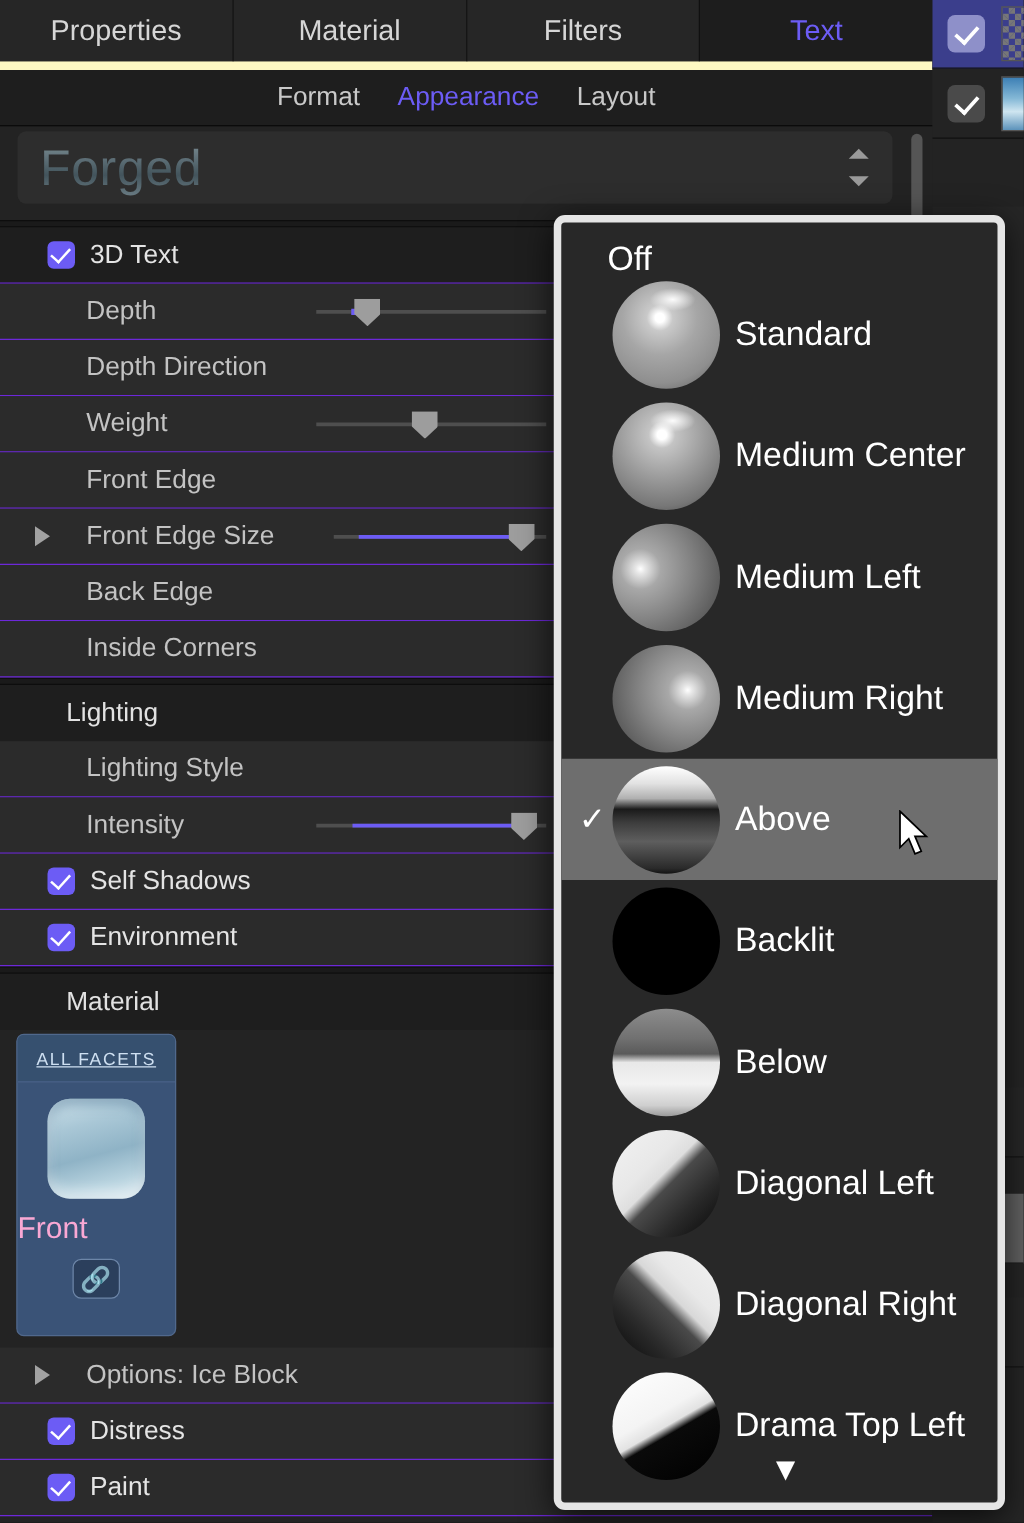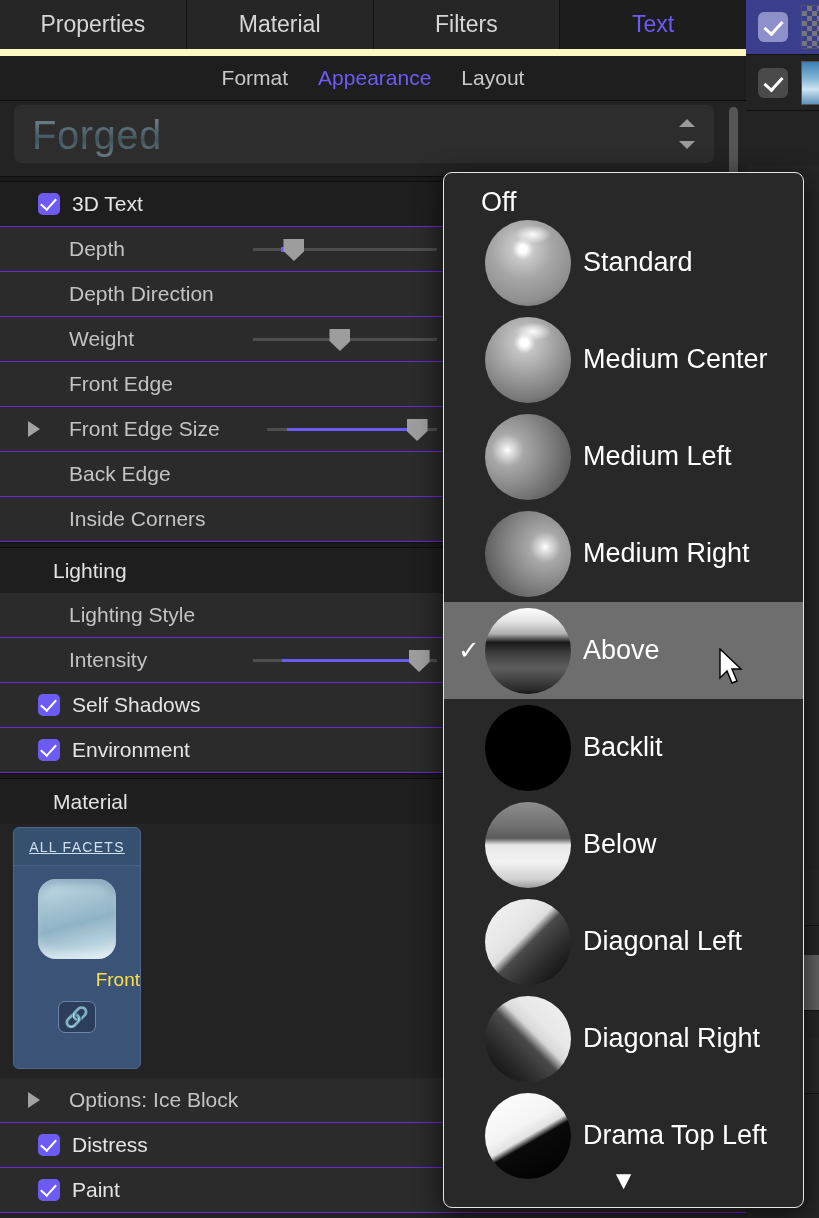--- a/index.html
+++ b/index.html
@@ -84,21 +84,21 @@
 
   
   .matwrap { position:absolute; left:13px; top:827px; width:128px; height:242px;
     background:#3a5377; border:1px solid #50688c; border-radius:6px; overflow:hidden; }
   .matwrap .cap { height:38px; display:flex; align-items:center; justify-content:center;
     font-size:14px; letter-spacing:1.3px; color:#cfe0f2; background:#36506f;
     border-bottom:1px solid #4a628a;text-decoration:underline; }
   .matthumb { width:78px; height:80px; margin:13px auto 0; border-radius:18px;
     background: linear-gradient(165deg,#cfe3ec 0%,#a9c7d6 28%,#8fb3c6 55%,#b9d4e0 80%,#dceaf1 100%);
     box-shadow: inset 0 -6px 10px rgba(255,255,255,.45), inset 0 5px 9px rgba(80,120,150,.5); }
-  .matname { text-align:right; font-size:19px; color:#fde047; margin-top:10px; }
+  .matname { text-align:left; font-size:24px; color:#f9a8d4; margin-top:10px; }
   .linkbtn { width:38px; height:32px; margin:10px auto 0; background:#2b3f5c;
     border:1px solid #6d86a8; border-radius:7px; display:flex; align-items:center;
     justify-content:center; color:#3c9bf0; font-size:20px; }
 
   
   .rstrip { position:absolute; left:746px; top:0; width:73px; height:1218px; background:#232323; }
   .lrow { position:absolute; left:0; width:73px; height:55px; border-bottom:1px solid #111;
     display:flex; align-items:center; }
   .lrow.sel { background:#3b3e8c; }
   .lcb { width:30px; height:30px; border-radius:6px; background:#8e90c9; margin-left:12px;
@@ -119,21 +119,21 @@
   .rspacer { position:absolute; left:0; top:165px; width:73px; height:1053px; background:#262626; }
   .robj { position:absolute; left:0; width:73px; height:56px; border-bottom:1px solid #151515;
     background:#282828; display:flex; align-items:center; }
   .robj.hl { background:#636363; }
   .robj .ar { margin-left:12px; width:0;height:0;border-top:9px solid transparent;
     border-bottom:9px solid transparent;border-left:13px solid #9a9a9a; }
   .rtxt { position:absolute; font-size:19px; color:#d2d2d2; }
 
   
   .popup { position:absolute; left:443px; top:172px; width:361px; height:1036px;
-    background:#282828; border:1px solid #e5e5e5; border-radius:9px;
+    background:#282828; border:6px solid #e5e5e5; border-radius:9px;
     box-shadow: 0 6px 26px rgba(0,0,0,.7); overflow:hidden; }
   .mitem { position:absolute; left:0; width:359px; height:97px; display:flex; align-items:center; }
   .mitem.hl { background:#6e6e6e; }
   .mlabel { position:absolute; left:139px; font-size:27px; color:#ffffff; white-space:nowrap; }
   .mcheck { position:absolute; left:14px; font-size:26px; color:#fff; }
   .sphere { position:absolute; left:41px; width:86px; height:86px; border-radius:50%; }
   .offrow { position:absolute; left:0; top:4px; width:359px; height:50px; display:flex; align-items:center; }
   .offrow span { position:absolute; left:37px; font-size:27px; color:#fff; }
   .downarrow { position:absolute; left:0; bottom:14px; width:359px; text-align:center;
     color:#fff; font-size:26px; line-height:1; }

